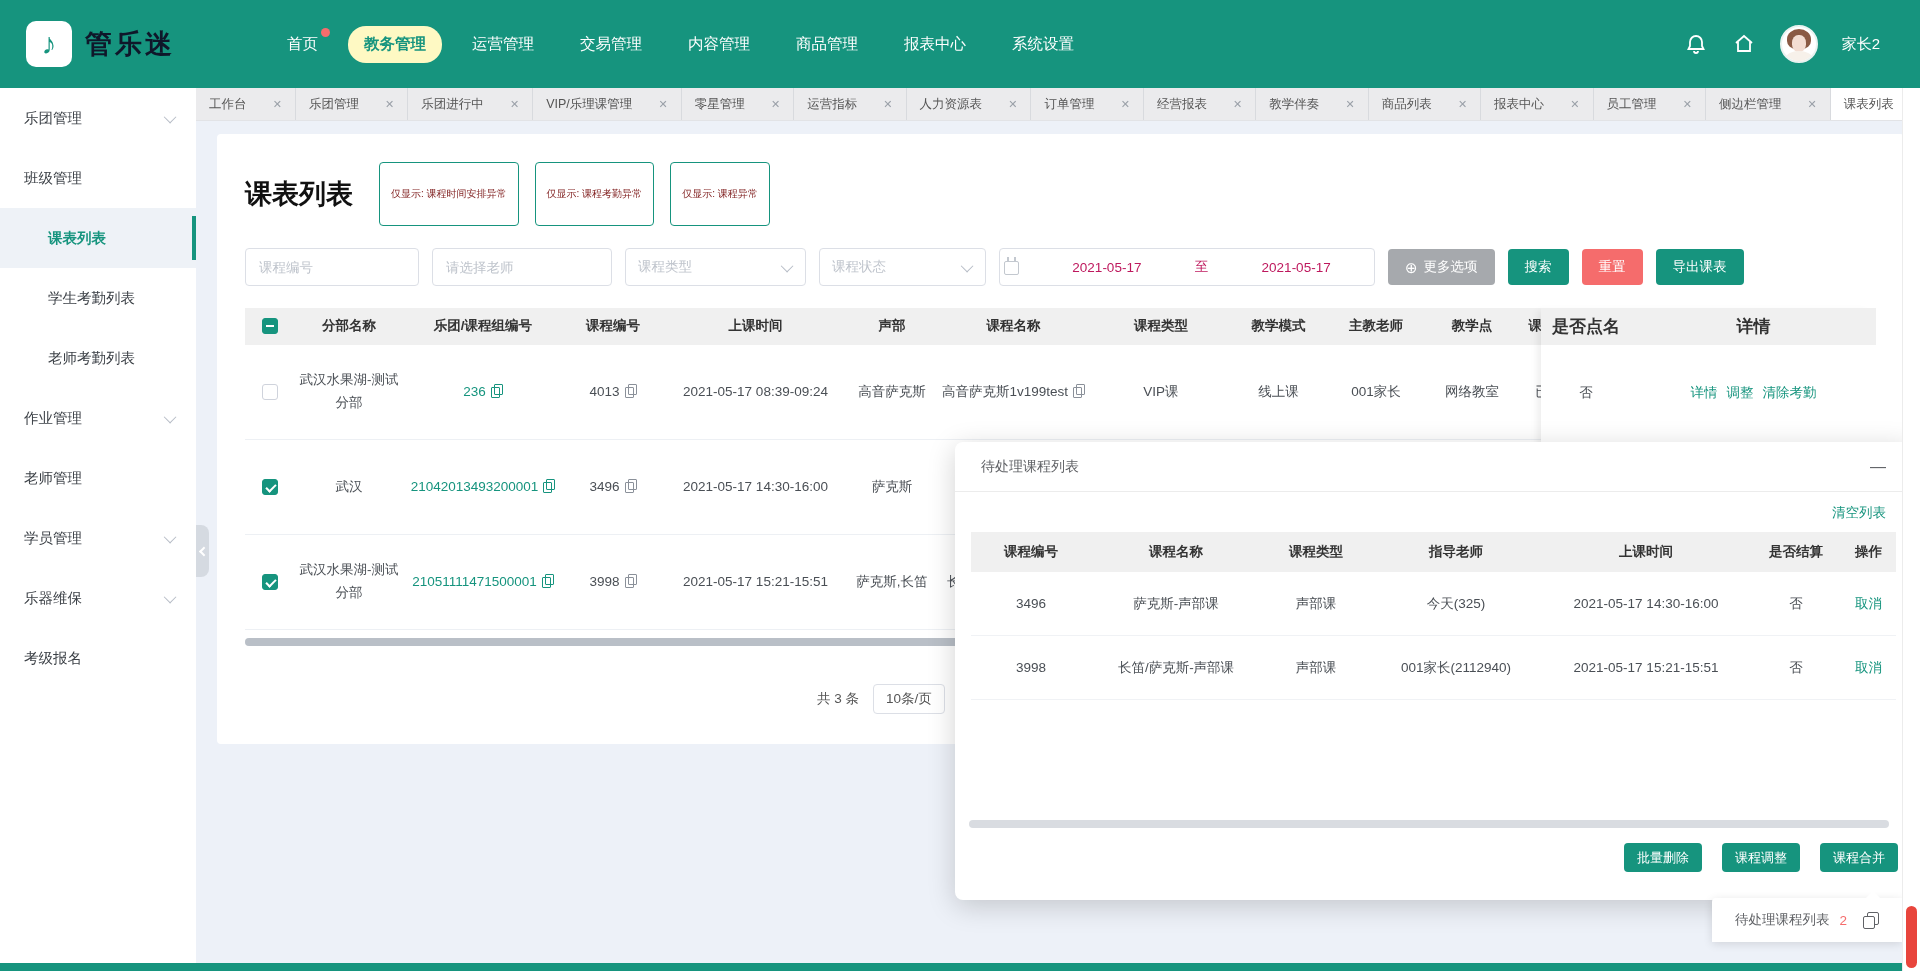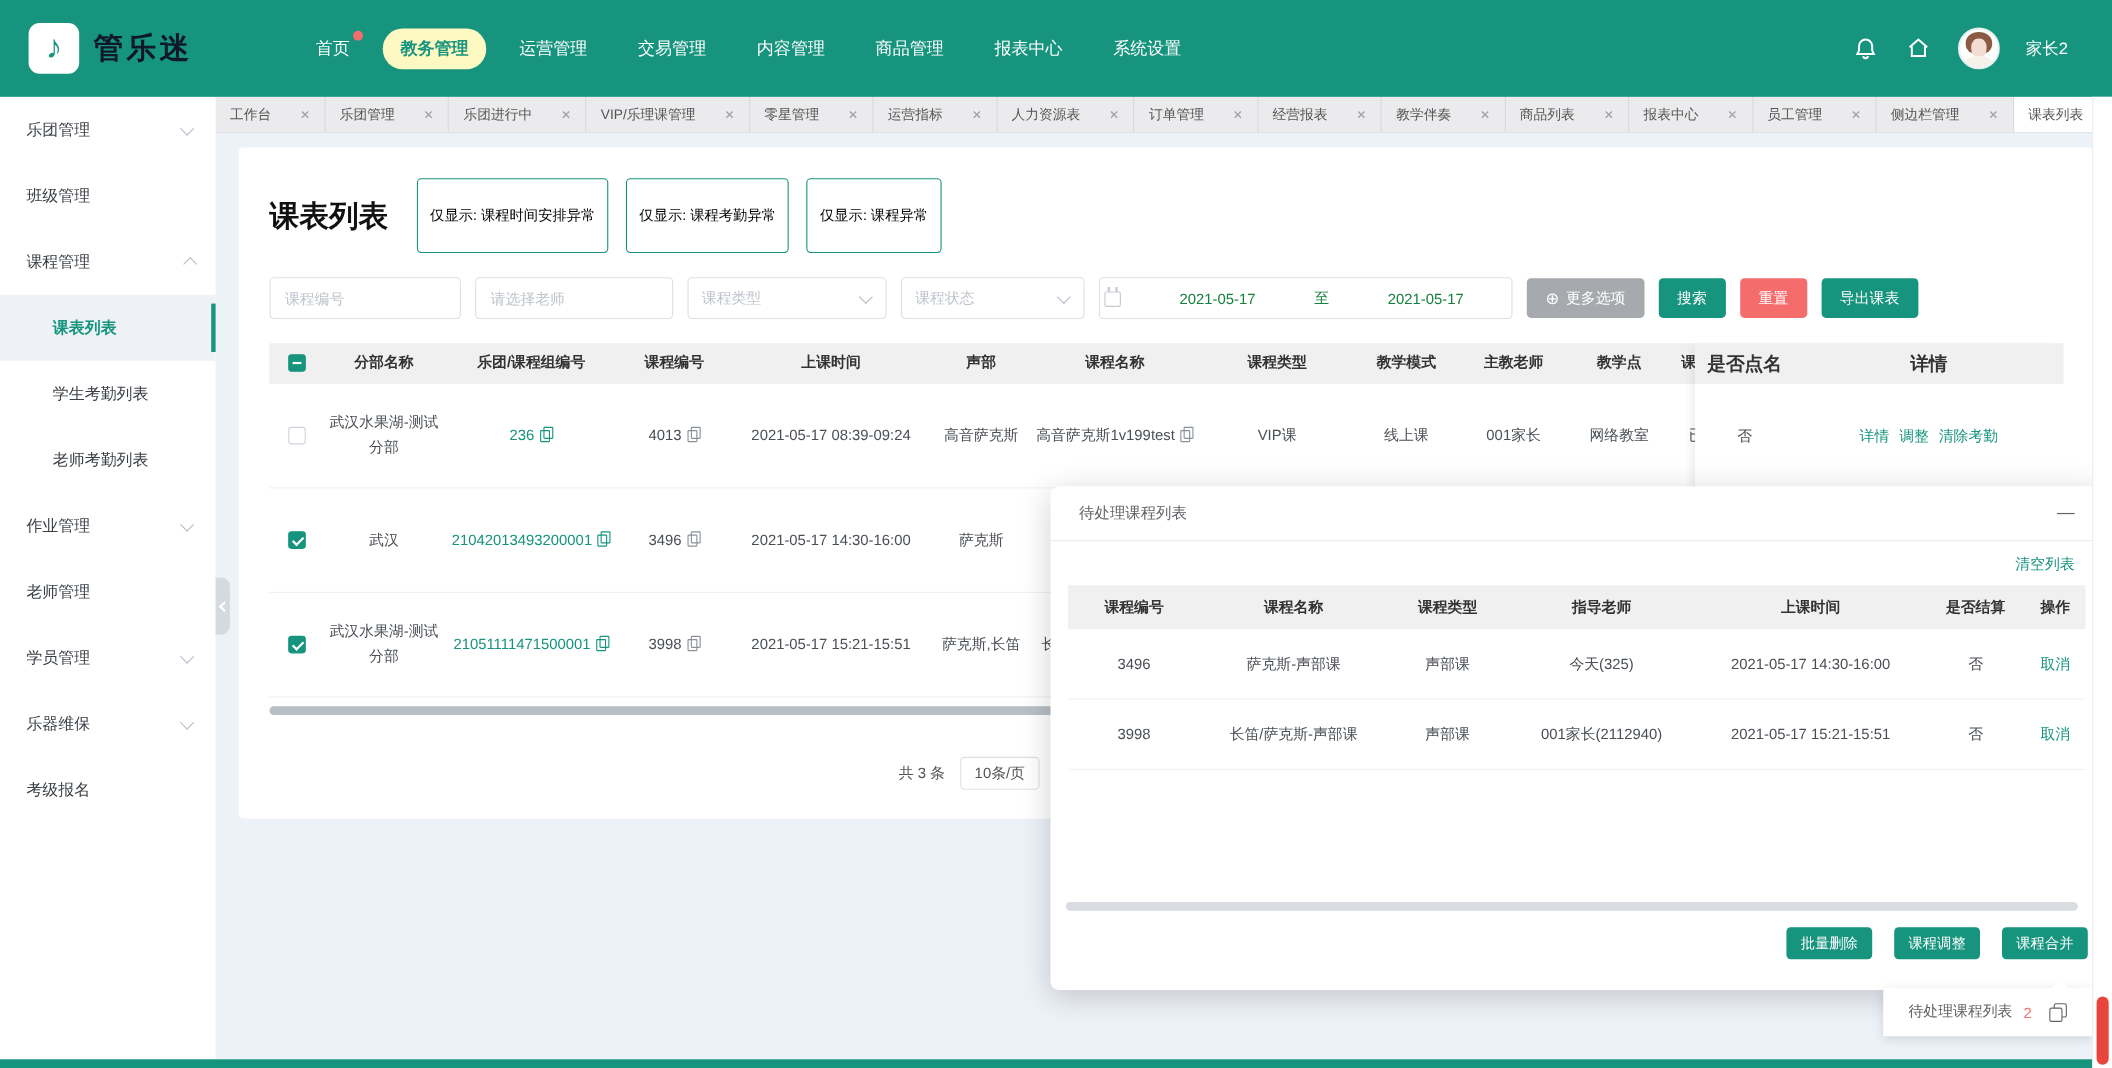--- a/index.html
+++ b/index.html
@@ -37,28 +37,28 @@
   .chev { display:inline-block; width:9px; height:9px; border:solid #b6bcc6; border-width:0 0 1.5px 1.5px; margin-left:auto; }
   .chev.down { transform:rotate(-45deg) translateY(-2px); }
   .chev.up { transform:rotate(135deg) translateY(-2px); }
   .collapse-handle { position:absolute; left:196px; top:525px; width:13px; height:52px; background:#d5dae1; border-radius:0 8px 8px 0; z-index:17; display:flex; align-items:center; justify-content:center; cursor:pointer; }
   .collapse-handle .h-chev { display:inline-block; width:7px; height:7px; border:solid #fff; border-width:0 0 2px 2px; transform:rotate(45deg) translate(1px,-1px); }
 
   
   .card { position:absolute; left:217px; top:134px; width:1687px; height:610px; background:#fff; border-radius:4px; z-index:10; }
   .title-row { display:flex; align-items:center; margin:28px 0 0 28px; gap:16px; }
   .page-title { font-size:27px; font-weight:bold; color:#111; margin-right:10px; }
-  .toggle-btn { border:1px solid #16947E; color:#000000; background:#fff; font-size:13px; padding:24px 11px; border-radius:4px; cursor:pointer; white-space:nowrap; font-family:inherit; }
+  .toggle-btn { border:1px solid #16947E; color:#7f1d1d; background:#fff; font-size:10px; padding:24px 11px; border-radius:4px; cursor:pointer; white-space:nowrap; font-family:inherit; }
 
   .filter-row { display:flex; align-items:center; margin:22px 0 0 28px; gap:13px; }
   .f-input { height:38px; border:1px solid #dcdfe6; border-radius:4px; padding:0 13px; font-size:13.5px; color:#333; font-family:inherit; outline:none; }
   .f-input::placeholder { color:#bfc4cc; }
   .f-select { height:38px; border:1px solid #dcdfe6; border-radius:4px; padding:0 12px; font-size:13.5px; color:#bfc4cc; display:flex; align-items:center; justify-content:space-between; cursor:pointer; background:#fff; }
   .f-select .chev { margin-left:18px; }
-  .date-box { height:38px; border:1px solid #dcdfe6; border-radius:4px; display:flex; align-items:center; padding:0 4px; gap:14px; font-size:13.5px; color:#15803d; background:#fff; }
+  .date-box { height:38px; border:1px solid #dcdfe6; border-radius:4px; display:flex; align-items:center; padding:0 4px; gap:14px; font-size:13.5px; color:#be185d; background:#fff; }
   .cal-ico { width:15px; height:14px; border:1.5px solid #c3c8cf; border-radius:2px; position:relative; margin-top:2px; }
   .cal-ico::before { content:""; position:absolute; top:-5px; left:2px; width:2px; height:4px; background:#c3c8cf; }
   .cal-ico::after { content:""; position:absolute; top:-5px; right:2px; width:2px; height:4px; background:#c3c8cf; }
   .btn { height:36px; border:none; border-radius:4px; color:#fff; font-size:13.5px; padding:0 17px; cursor:pointer; white-space:nowrap; font-family:inherit; }
   .btn.gray { background:#a6a9ad; display:flex; align-items:center; gap:6px; }
   .btn.teal { background:#16947E; }
   .btn.red { background:#F56C6C; }
   .plus-circ { font-size:15px; line-height:1; }
 
   
@@ -245,24 +245,20 @@
 </div>
 
 <div class="sidebar">
   <div class="side-item">
       <span>乐团管理</span>
       <span class="chev down"></span>
     </div>
   <div class="side-item">
       <span>班级管理</span>
     </div>
-  <div class="side-item">
-      <span>课程管理</span>
-      <span class="chev up"></span>
-    </div>
   <div class="side-item sub active">课表列表</div>
   <div class="side-item sub">学生考勤列表</div>
   <div class="side-item sub">老师考勤列表</div>
   <div class="side-item">
       <span>作业管理</span>
       <span class="chev down"></span>
     </div>
   <div class="side-item">老师管理</div>
   <div class="side-item">
       <span>学员管理</span>

